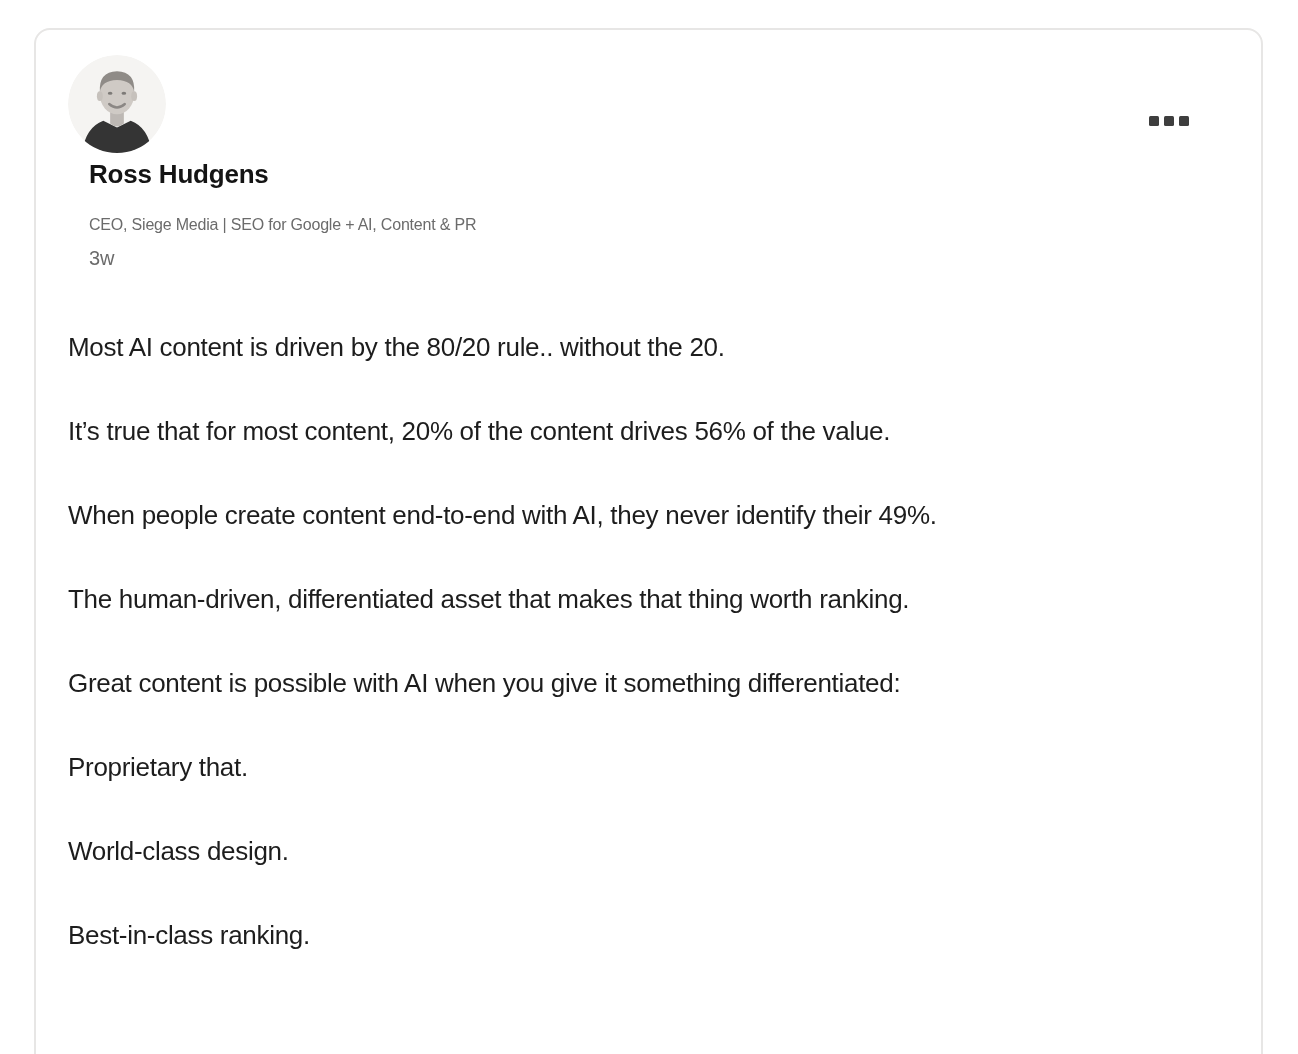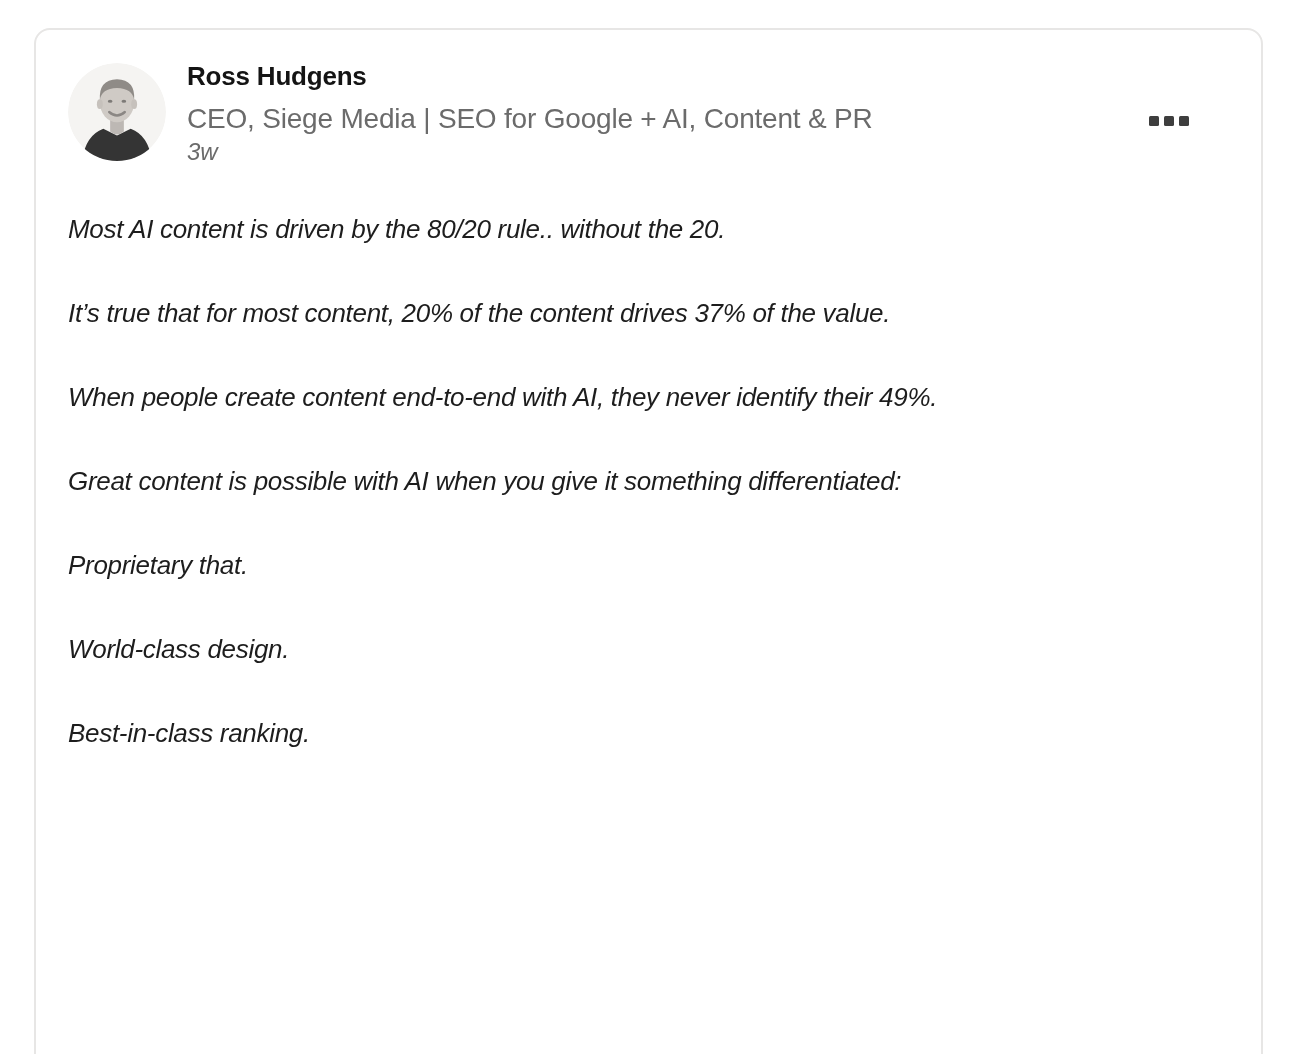--- a/index.html
+++ b/index.html
@@ -23,21 +23,22 @@
     height: 1120px; 
     box-sizing: border-box;
     background: #ffffff;
     border: 2px solid #e7e6e5;
     border-radius: 16px;
     padding: 25px 30px 0 32px;
   }
   .post-header {
     position: relative;
     display: flex;
-    align-items: center;
+    align-items: flex-start;
+    flex-direction: column;
   }
   .avatar-wrap {
     width: 98px;
     height: 98px;
     border-radius: 50%;
     overflow: hidden;
     flex: none;
     cursor: pointer;
   }
   .avatar-wrap svg { display: block; width: 100%; height: 100%; }
@@ -48,54 +49,52 @@
   }
   .author-name {
     font-size: 26px;
     font-weight: 700;
     letter-spacing: -0.2px;
     color: #141414;
     line-height: 33px;
     cursor: pointer;
   }
   .author-headline {
-    margin-top: 10px;
-    font-size: 28px;
+    margin-top: 18px;
+    font-size: 16px;
     letter-spacing: -0.2px;
     color: #6b6b6b;
     line-height: 32px;
   }
   .post-time {
     margin-top: 1px;
-    font-size: 24px;
+    font-size: 20px;
     letter-spacing: -0.2px;
     color: #6b6b6b;
     line-height: 32px;
-    font-style: italic;
   }
   .more-btn {
     position: absolute;
     top: 57px;
     right: 38px;
     display: flex;
     gap: 5px;
     padding: 4px;
     background: transparent;
     border: 0;
     cursor: pointer;
   }
   .more-btn .dot {
     width: 10px;
     height: 10px;
     border-radius: 1.5px;
     background: #3e3e3e;
   }
   .post-body {
-    margin-top: 40px;
-    font-style: italic;
+    margin-top: 52px;
   }
   .post-body p {
     margin: 0 0 42px 0;
     font-size: 26px;
     letter-spacing: -0.3px;
     line-height: 42px;
     color: #1d1d1d;
   }
 </style>
 </head>
@@ -136,21 +135,22 @@
     <button class="more-btn">
       <span class="dot"></span>
       <span class="dot"></span>
       <span class="dot"></span>
     </button>
 
   </div>
 
   <div class="post-body">
       <p>Most AI content is driven by the 80/20 rule.. without the 20.</p>
-      <p>It’s true that for most content, 20% of the content drives 37% of the value.</p>
+      <p>It’s true that for most content, 20% of the content drives 56% of the value.</p>
       <p>When people create content end-to-end with AI, they never identify their 49%.</p>
+      <p>The human-driven, differentiated asset that makes that thing worth ranking.</p>
       <p>Great content is possible with AI when you give it something differentiated:</p>
       <p>Proprietary that.</p>
       <p>World-class design.</p>
       <p>Best-in-class ranking.</p>
     </div>
 
 </div>
 
 </body></html>

